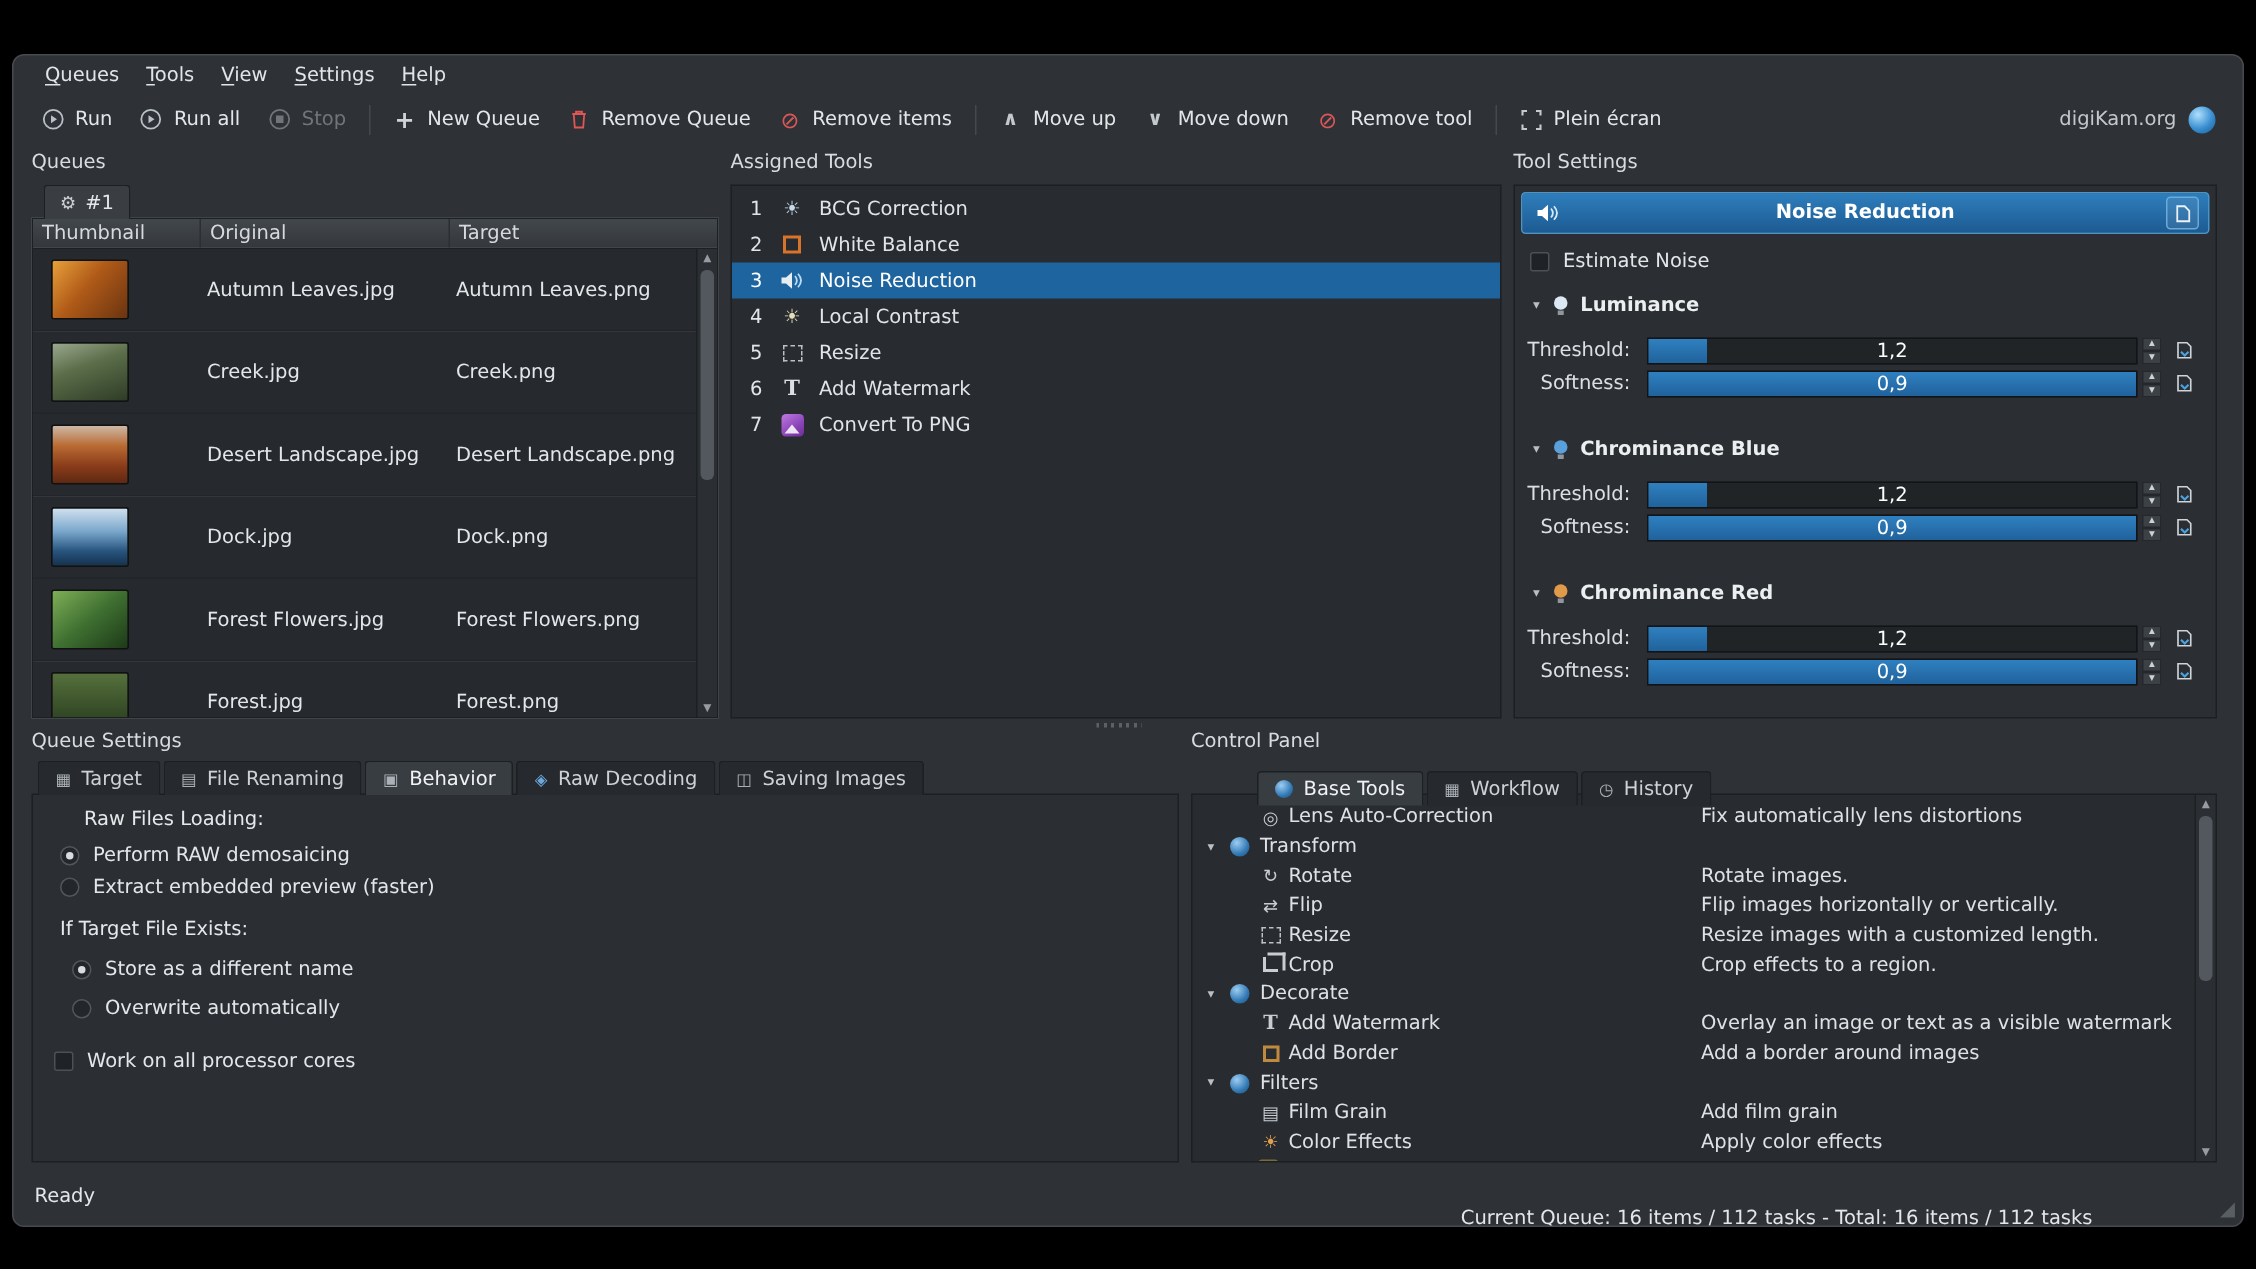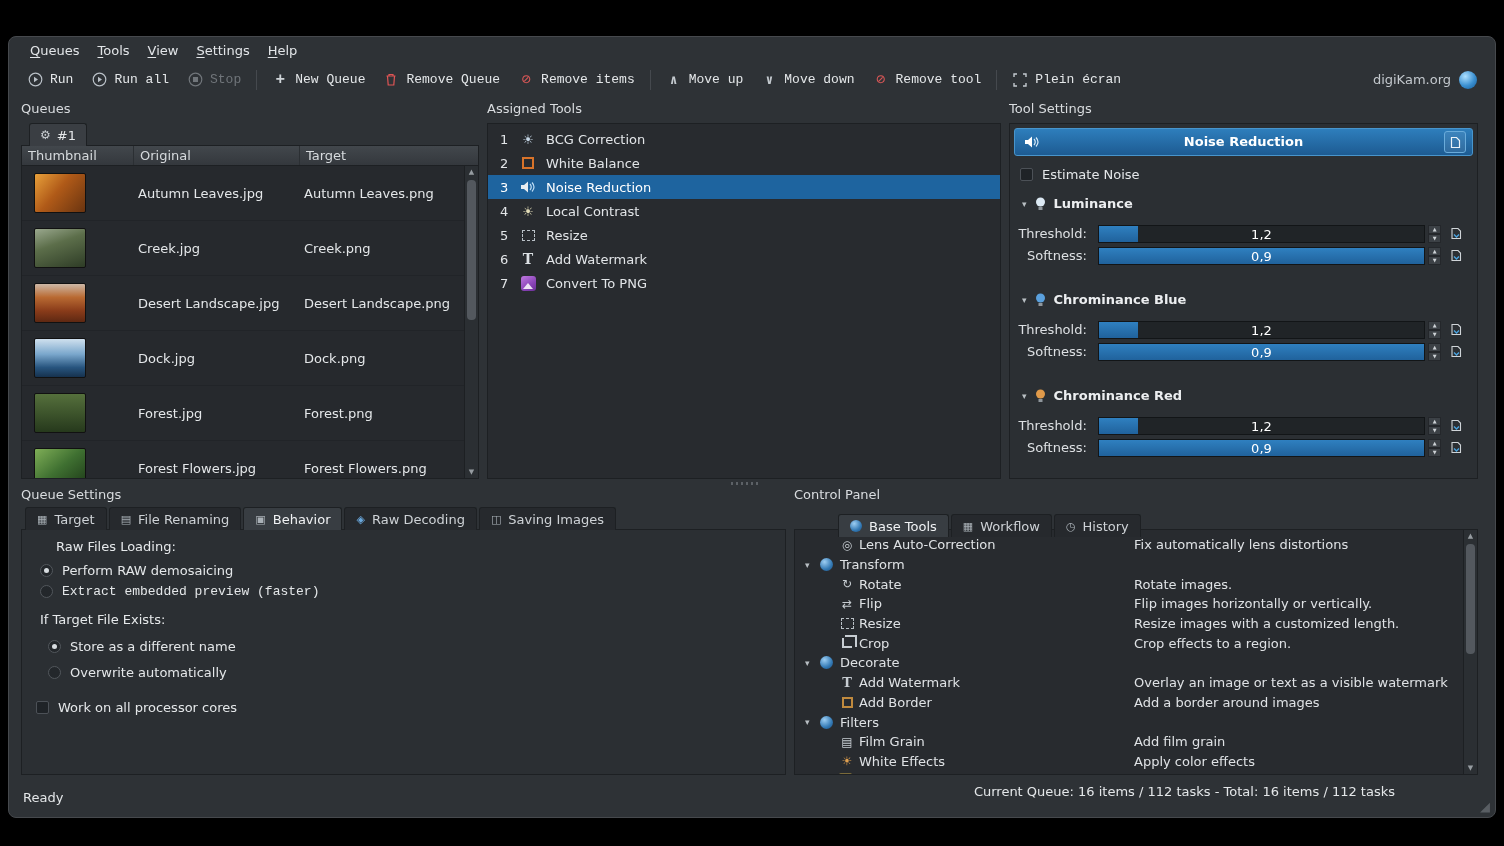--- a/index.html
+++ b/index.html
@@ -9,21 +9,21 @@
 
   #window { position: absolute; left: 8px; top: 36px; width: 1488px; height: 782px;
             background: #2e3236; border: 1px solid #46494d; border-radius: 8px; overflow: hidden; }
 
   
   .menubar { position: absolute; left: 0; top: 0; height: 26px; display: flex; align-items: center; padding-left: 12px; }
   .menu-item { padding: 4px 9px; border-radius: 3px; color: #e2e5e8; cursor: default; }
 
   
   .toolbar { position: absolute; left: 0; top: 26px; width: 100%; height: 33px; display: flex; align-items: center; padding: 0 10px; gap: 2px; }
-  .tbtn { display: flex; align-items: center; gap: 7px; padding: 5px 8px; border-radius: 3px; white-space: nowrap; font-family: Liberation Mono, monospace; }
+  .tbtn { display: flex; align-items: center; gap: 7px; padding: 5px 8px; border-radius: 3px; white-space: nowrap; }
   .tbtn.disabled { color: #70757a; }
   .ticon { display: inline-flex; align-items: center; justify-content: center; width: 16px; height: 16px; }
   .red { color: #d95757; font-size: 15px; }
   .chev { color: #c3c9ce; font-weight: bold; font-size: 13px; }
   .plus { color: #cfd4d8; font-size: 16px; font-weight: bold; }
   .tsep { width: 1px; height: 20px; background: #45494e; margin: 0 5px; }
   .spacer { flex: 1; }
   .brand { display: flex; align-items: center; gap: 8px; color: #c3c8cd; padding-right: 8px; }
   .globe { width: 18px; height: 18px; border-radius: 50%; background: radial-gradient(circle at 35% 30%, #aee0ff, #3a8fd0 55%, #145a96); }
 
@@ -121,21 +121,21 @@
   .icon-crop { width: 10px; height: 10px; position: relative; border-left: 2px solid #c7cdd2; border-bottom: 2px solid #c7cdd2; }
   .icon-crop::after { content: ""; position: absolute; left: 1px; top: -3px; width: 10px; height: 10px; border-right: 2px solid #c7cdd2; border-top: 2px solid #c7cdd2; }
   .frag { position: absolute; left: 44px; top: 243px; width: 13px; height: 8px; background: #7a6a3a; border-radius: 2px 2px 0 0; }
 
   
   .splitter { position: absolute; left: 0; top: 442px; width: 100%; height: 8px; }
   .splitter-grip { position: absolute; left: 722px; top: 3px; width: 30px; height: 3px;
                    background: repeating-linear-gradient(90deg, #5c6166 0 2px, transparent 2px 5px); }
   .statusbar { position: absolute; left: 0; bottom: 0; width: 100%; height: 34px; }
   .status-ready { position: absolute; left: 14px; top: 7px; }
-  .status-summary { position: absolute; right: 100px; top: 1px; margin-left: 45px; }
+  .status-summary { position: absolute; right: 100px; top: 22px; margin-left: 45px; }
   .grip { position: absolute; right: 5px; bottom: 3px; color: #595e63; font-size: 13px; }
 </style>
 </head>
 <body>
 
 <div id="window">
 
   <div class="menubar">
     <div class="menu-item"><u>Q</u>ueues</div>
     <div class="menu-item"><u>T</u>ools</div>
@@ -260,31 +260,31 @@
       </div>
       <div class="q-row">
         <div class="q-c-thumb">
             <div class="q-thumb th-dock"></div>
           </div>
         <div class="q-c-orig">Dock.jpg</div>
         <div class="q-c-targ">Dock.png</div>
       </div>
       <div class="q-row">
         <div class="q-c-thumb">
+            <div class="q-thumb th-flowers"></div>
+          </div>
+        <div class="q-c-orig">Forest Flowers.jpg</div>
+        <div class="q-c-targ">Forest Flowers.png</div>
+      </div>
+      <div class="q-row">
+        <div class="q-c-thumb">
             <div class="q-thumb th-forest"></div>
           </div>
         <div class="q-c-orig">Forest.jpg</div>
         <div class="q-c-targ">Forest.png</div>
-      </div>
-      <div class="q-row">
-        <div class="q-c-thumb">
-            <div class="q-thumb th-flowers"></div>
-          </div>
-        <div class="q-c-orig">Forest Flowers.jpg</div>
-        <div class="q-c-targ">Forest Flowers.png</div>
       </div>
     </div>
     <div class="vscroll">
       <div class="vs-arrow">▲</div>
       <div class="vs-track">
           <div class="vs-thumb" style="top:2px; height:140px;"></div>
         </div>
       <div class="vs-arrow">▼</div>
     </div>
   </div>
@@ -528,21 +528,21 @@
         <span>Saving Images</span>
       </div>
   </div>
 
   <div class="qs-box">
     <div class="qs-heading" style="left:18px; top:9px;margin-left:16px;">Raw Files Loading:</div>
     <div class="opt-row" style="left:18px; top:33px;justify-content:flex-end;">
       <span class="radio on"></span>
       <span>Perform RAW demosaicing</span>
     </div>
-    <div class="opt-row" style="left:18px; top:54px;font-family:Liberation Mono, monospace;">
+    <div class="opt-row" style="left:18px; top:54px;">
       <span class="radio"></span>
       <span>Extract embedded preview (faster)</span>
     </div>
     <div class="qs-heading" style="left:18px; top:82px;">If Target File Exists:</div>
     <div class="opt-row" style="left:26px; top:109px;">
       <span class="radio on"></span>
       <span>Store as a different name</span>
     </div>
     <div class="opt-row" style="left:26px; top:135px;">
       <span class="radio"></span>
@@ -627,21 +627,21 @@
         <span class="cp-sphere"></span>
         <span class="cp-glabel">Filters</span>
       </div>
       <div class="cp-row">
         <span class="cp-icon">▤</span>
         <span class="cp-label">Film Grain</span>
         <span class="cp-desc">Add film grain</span>
       </div>
       <div class="cp-row">
         <span class="cp-icon" style="color:#e0a050;">☀</span>
-        <span class="cp-label">White Effects</span>
+        <span class="cp-label">Color Effects</span>
         <span class="cp-desc">Apply color effects</span>
       </div>
     </div>
     <div class="frag"></div>
     <div class="vscroll" style="top:0;">
       <div class="vs-arrow">▲</div>
       <div class="vs-track">
           <div class="vs-thumb" style="top:2px; height:110px;"></div>
         </div>
       <div class="vs-arrow">▼</div>

